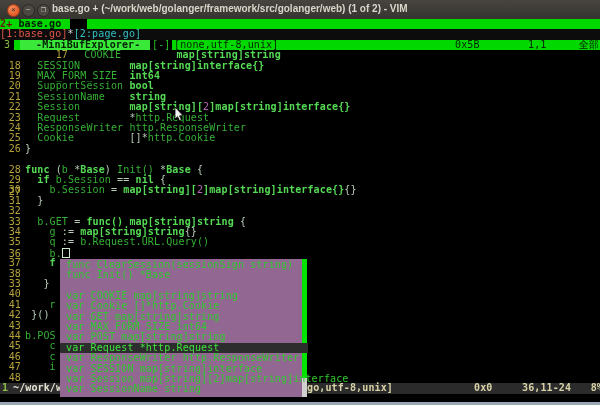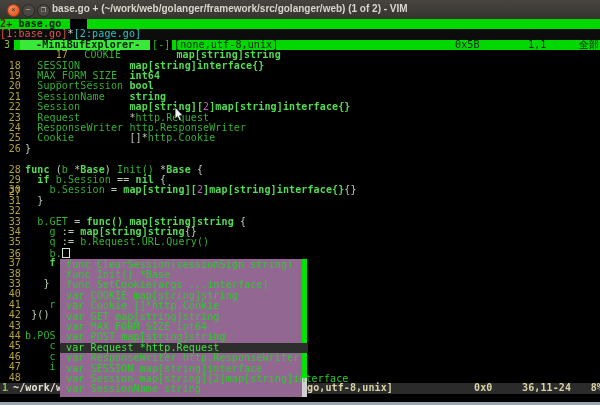--- a/index.html
+++ b/index.html
@@ -126,21 +126,20 @@
       <div class="crow" style="top: 312px;"><span class="ln">47</span><span class="n">    i</span></div>
       <div class="crow" style="top: 322.4px;"><span class="ln">48</span></div>
     </div>
 
   <div id="popup">
     <div id="psb">
       <div id="psb-thumb"></div>
     </div>
   <div class="pitem" style="top: 1px;">func ClearSession(sessionSign string)</div>
       <div class="pitem" style="top: 11.4px;">func Init() *Base</div>
-      <div class="pitem" style="top: 21.8px;">func SetCookie(args ...interface)</div>
       <div class="pitem" style="top: 42.6px;">var Cookie []*http.Cookie</div>
       <div class="pitem" style="top: 32.2px;">var COOKIE map[string]string</div>
       <div class="pitem" style="top: 53px;">var GET map[string]string</div>
       <div class="pitem" style="top: 63.4px;">var MAX_FORM_SIZE int64</div>
       <div class="pitem" style="top: 73.8px;">var POST map[string]string</div>
       <div class="pitem sel" style="top: 84.2px;">var Request *http.Request</div>
       <div class="pitem" style="top: 94.6px;">var ResponseWriter http.ResponseWriter</div>
       <div class="pitem" style="top: 105px;">var SESSION map[string]interface</div>
       <div class="pitem" style="top: 115.4px;">var Session map[string][2]map[string]interface</div>
       <div class="pitem" style="top: 125.8px;">var SessionName string</div>

